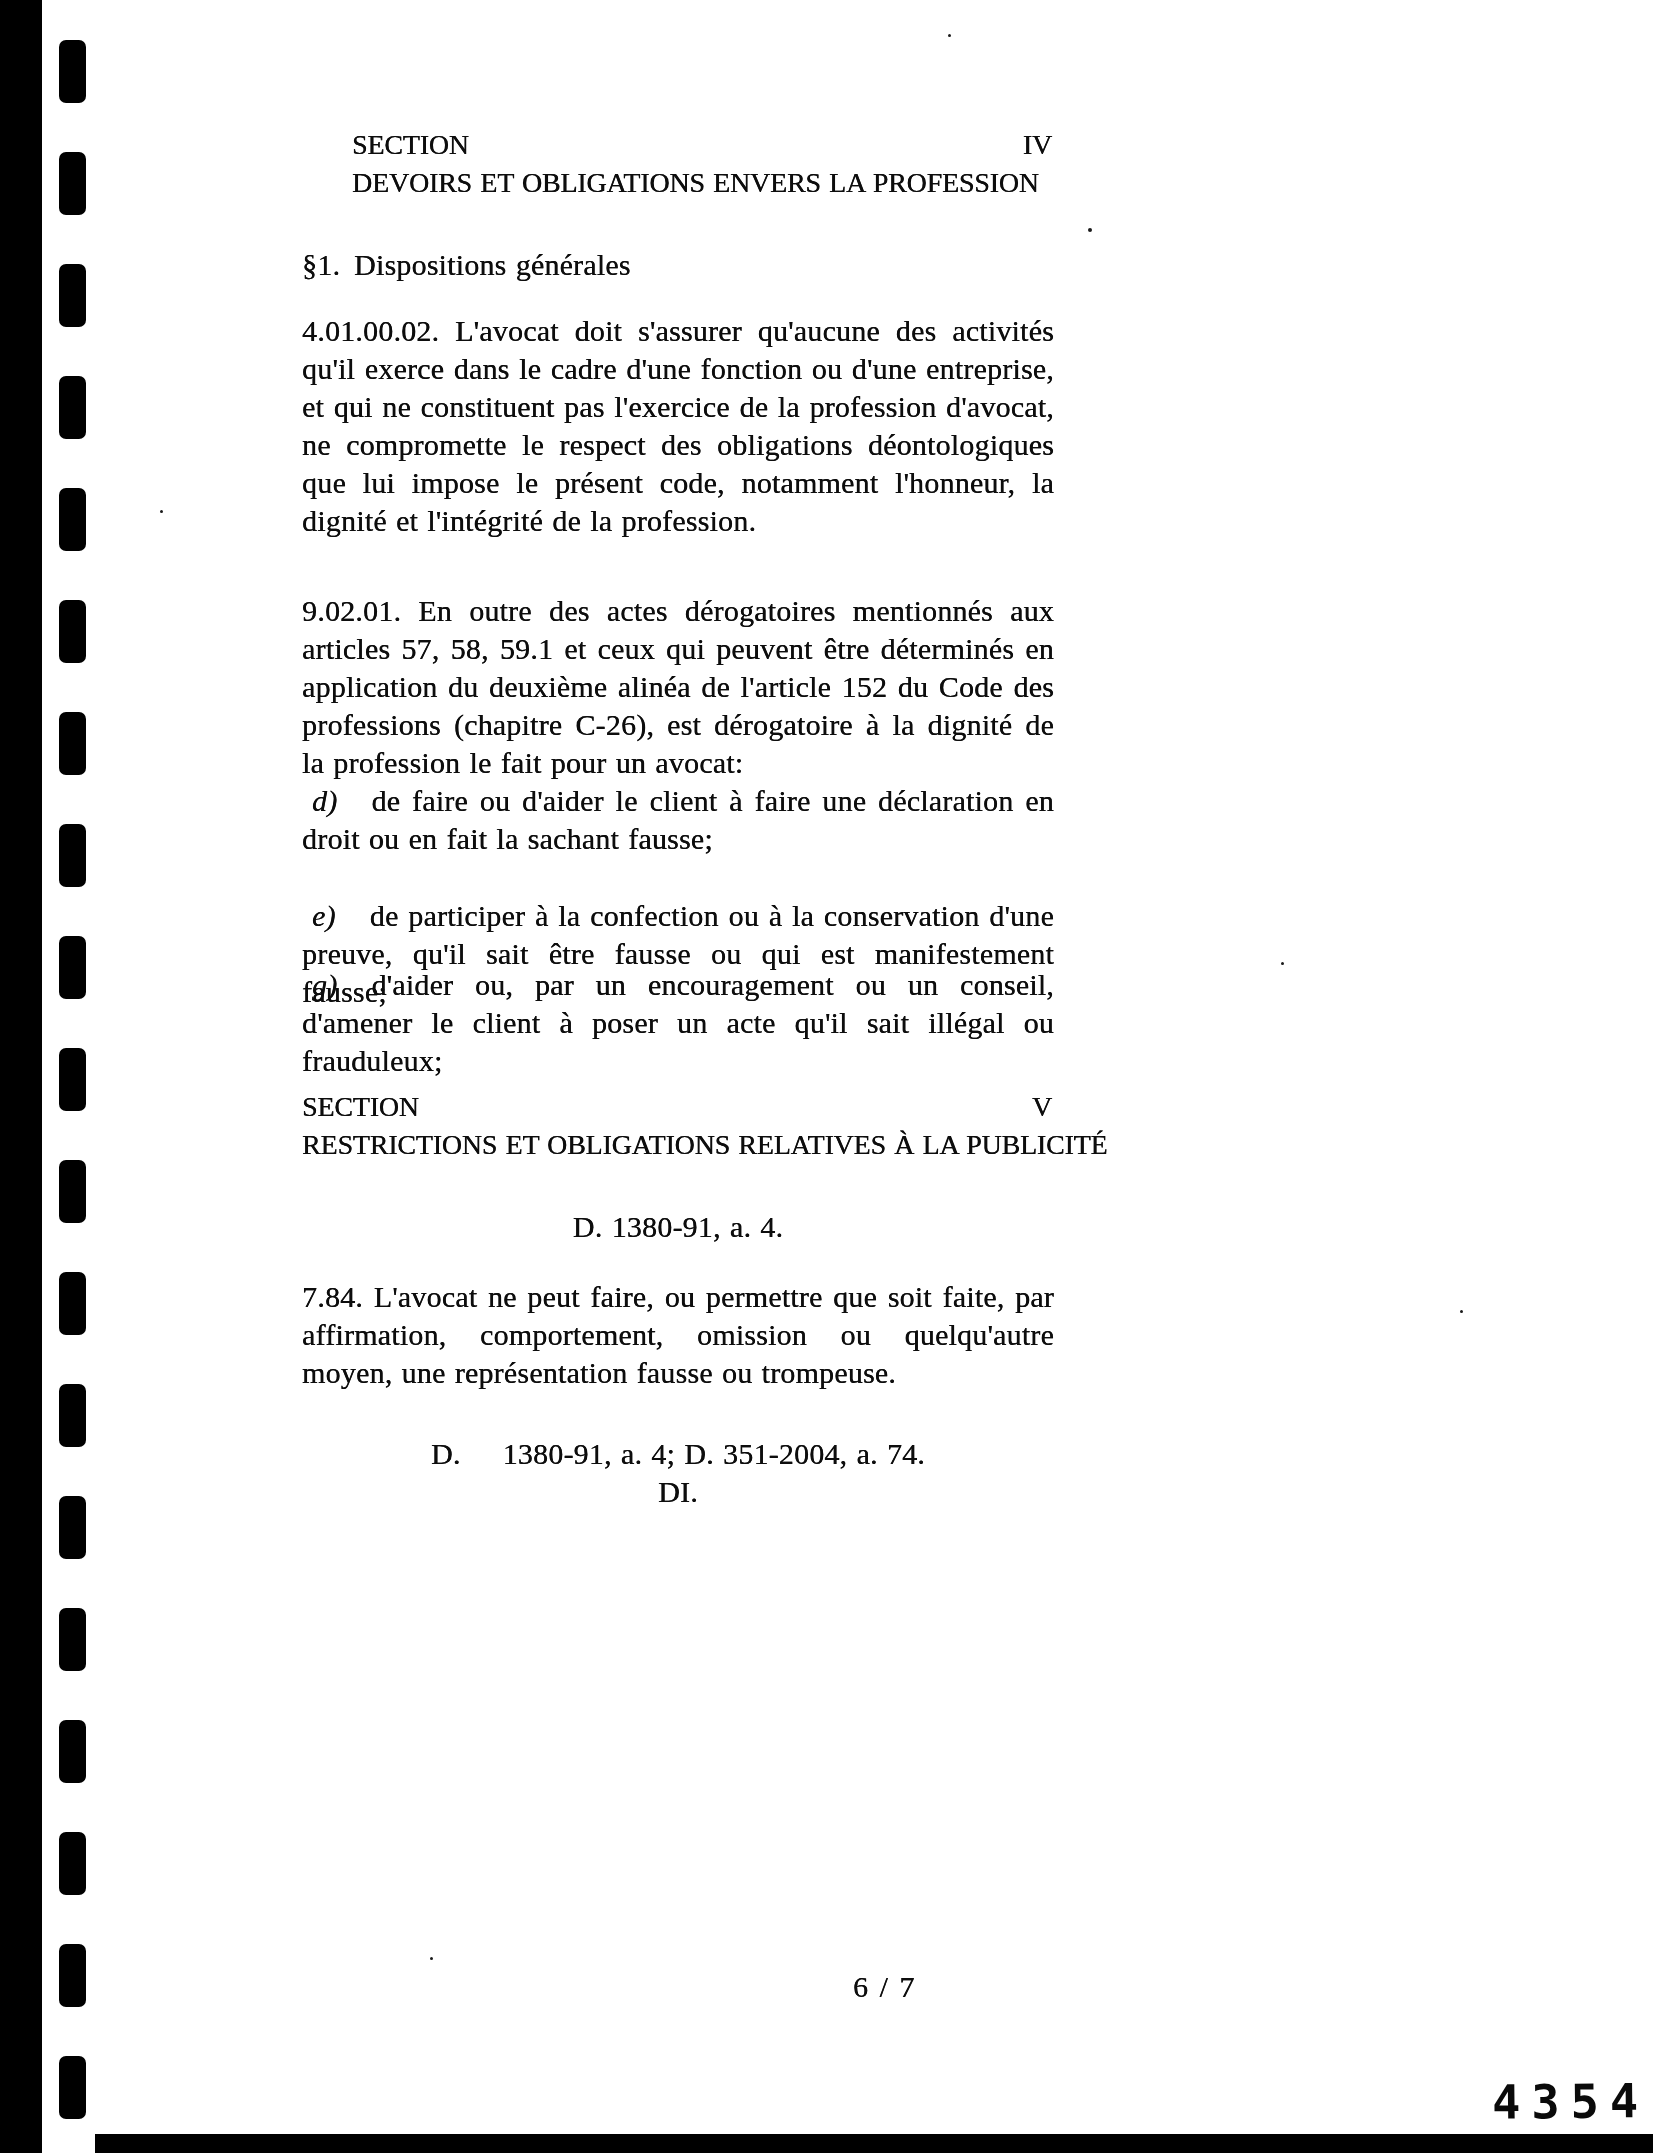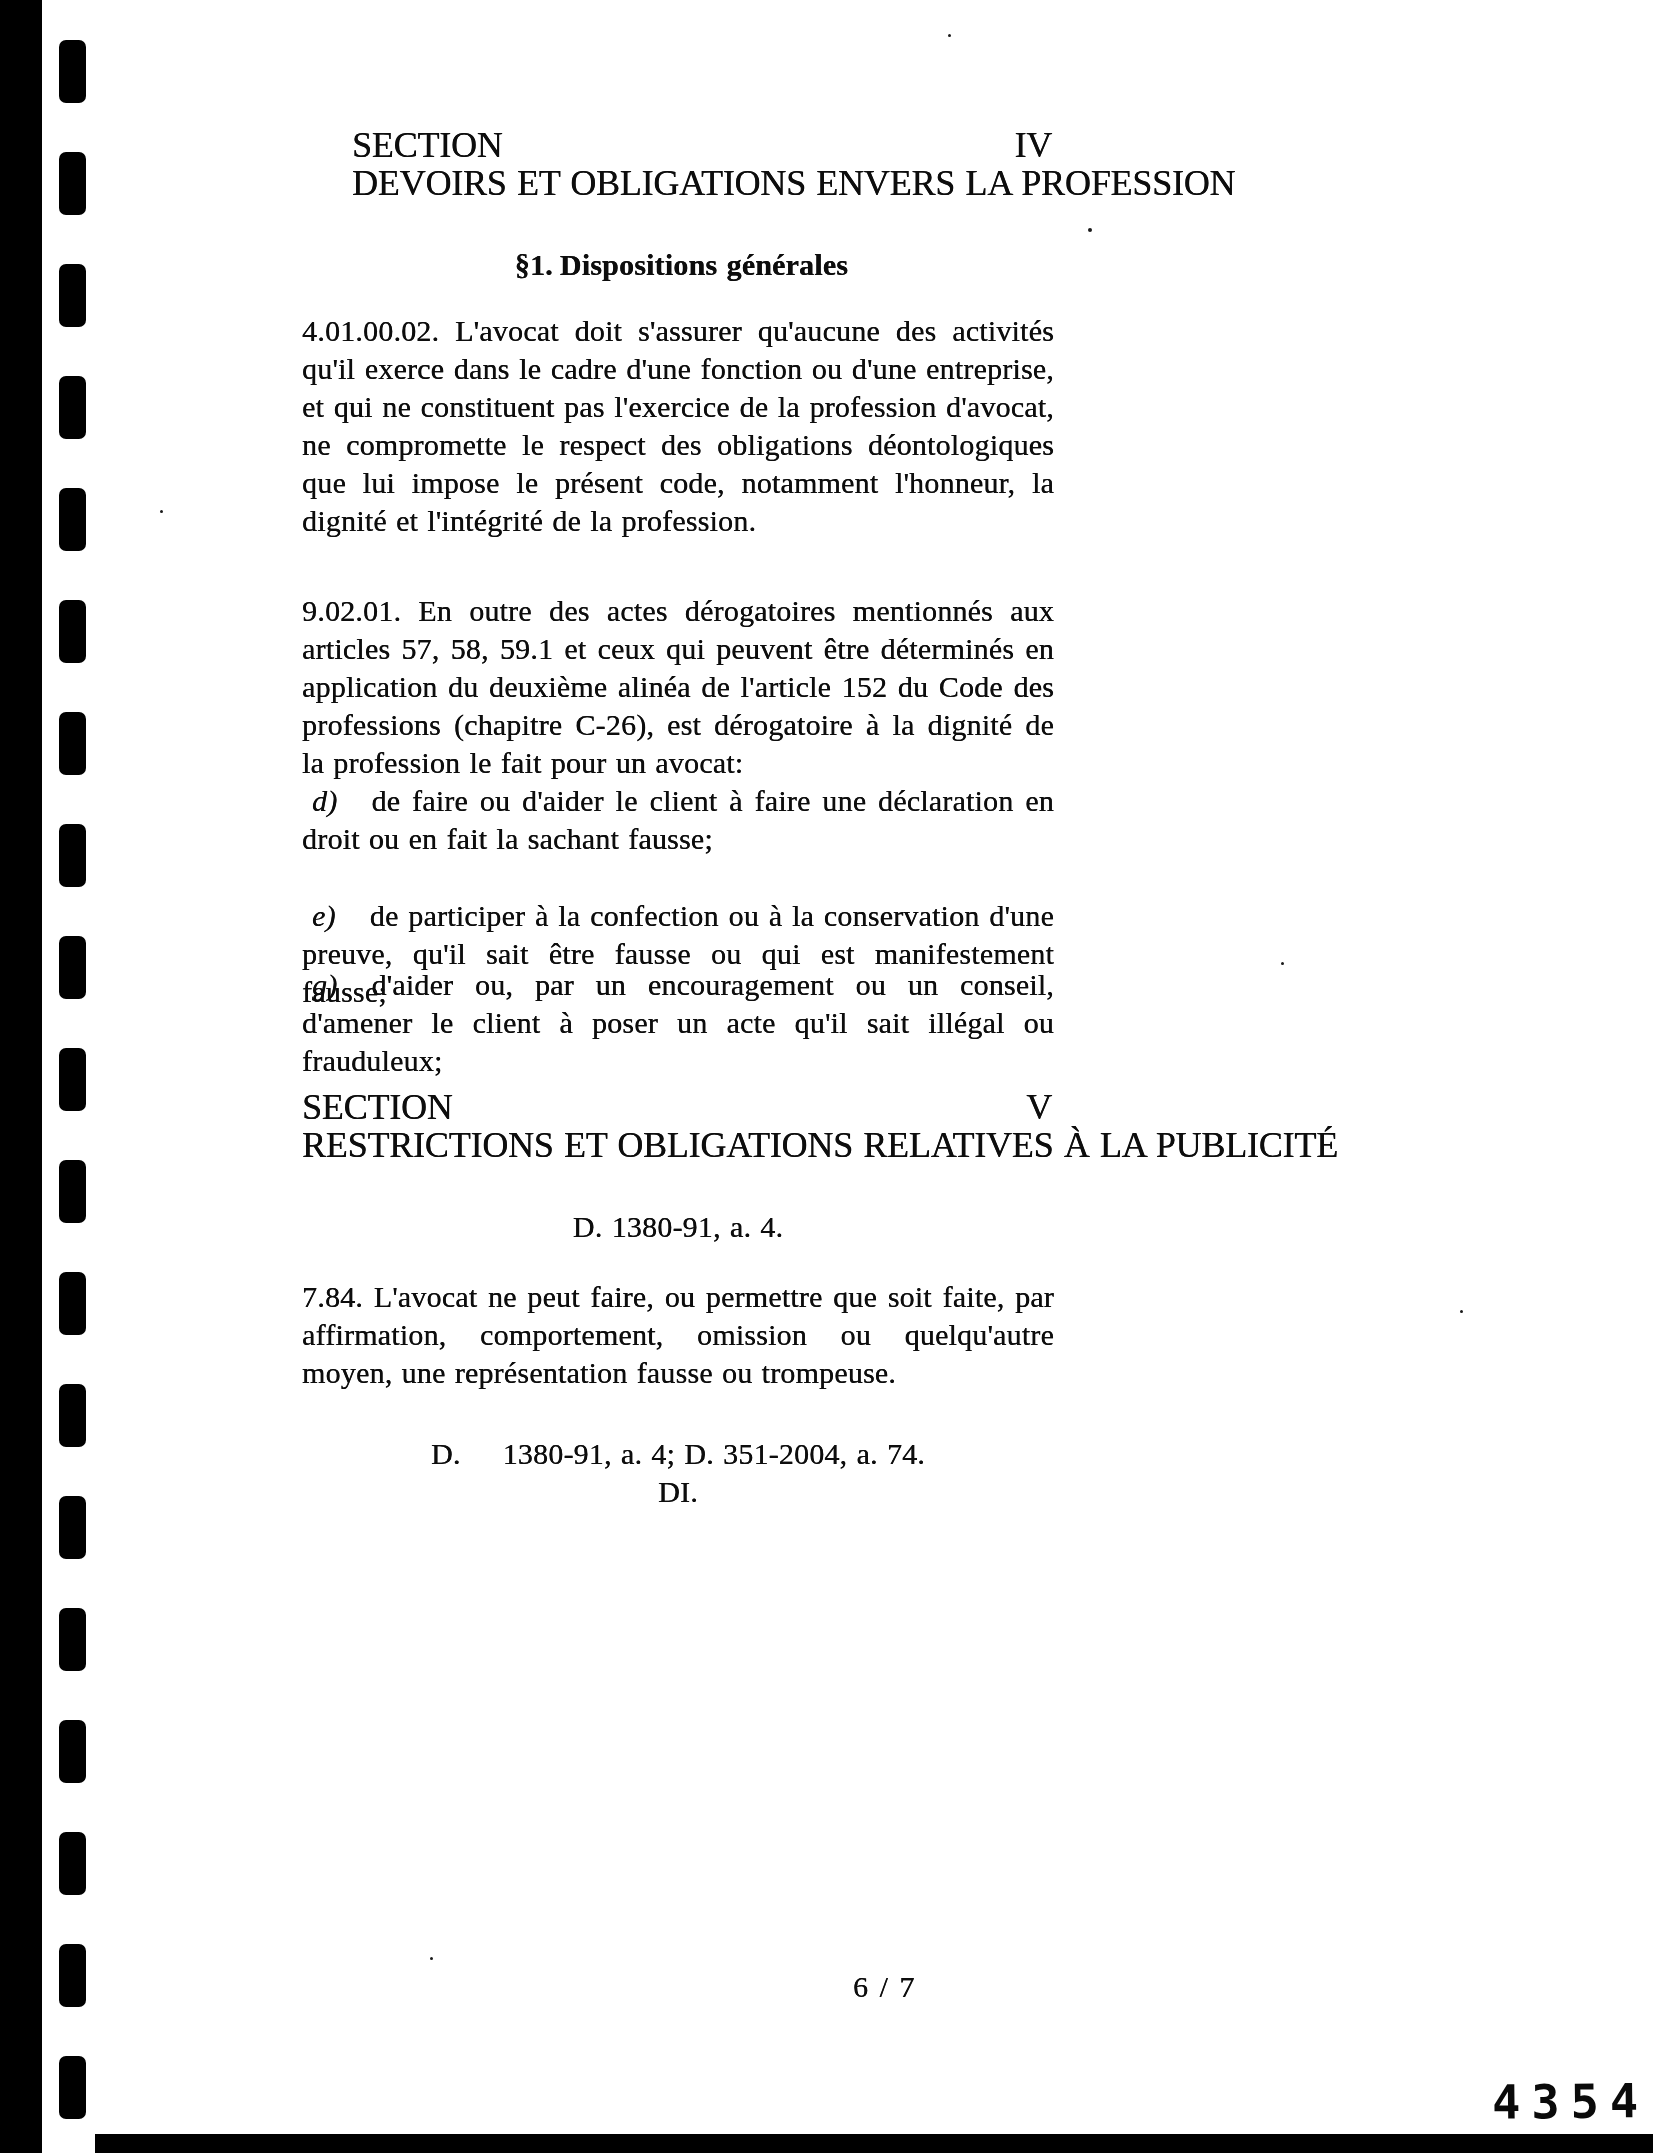--- a/index.html
+++ b/index.html
@@ -28,24 +28,24 @@
   }
   .blk {
     position:absolute; left:302px; width:752px;
     font-size:30px; line-height:38px;
     text-align:justify;
     letter-spacing:0.2px; word-spacing:1.5px;
     text-shadow:0.3px 0 0 currentColor;
   }
   .hdr { text-align:left; }
   .hdr .hline1 { display:flex; justify-content:space-between; }
-  .hdr .caps { white-space:nowrap; font-size:36px; letter-spacing:-0.2px; }
+  .hdr .caps { white-space:nowrap; font-size:28px; letter-spacing:-0.2px; }
   .hdr4 { left:352px; width:700px; }
   .hdr5 { left:302px; width:750px; }
-  .sub { text-align:center;font-weight:bold; }
+  .sub { text-align:left; }
   .sub .slabel { display:inline-block; min-width:52px; }
   .item .ilabel { font-style:italic; margin-left:10px; }
   .item .igap  { display:inline-block; width:34px; }
   .decree { text-align:center; }
   .decree .dgap { display:inline-block; width:42px; }
   .pageno {
     position:absolute; left:853px; top:1970px;
     font-size:30px; letter-spacing:2px;
     text-shadow:0.3px 0 0 currentColor;
   }

